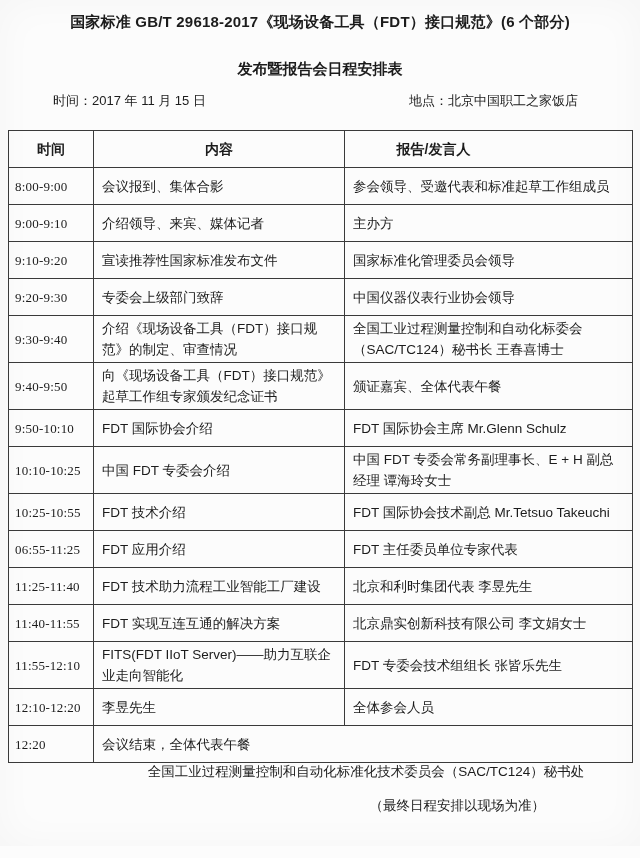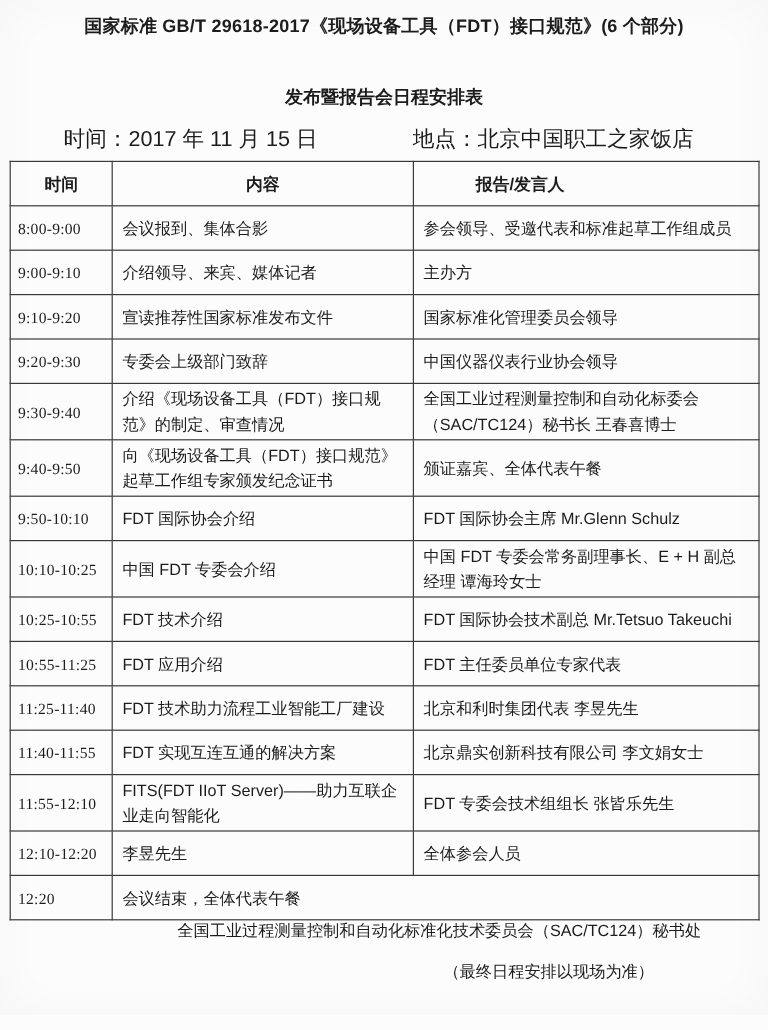--- a/index.html
+++ b/index.html
@@ -23,36 +23,36 @@
     box-shadow:inset 0 0 40px rgba(0,0,0,0.03);
   }
   .doc-title{
     padding-top:13px;
     text-align:center;
     font-size:15px;
     font-weight:bold;
     letter-spacing:0.2px;
   }
   .doc-subtitle{
-    margin-top:40px;
+    margin-top:28px;
     text-align:center;
     font-size:15px;
     font-weight:bold;
   }
   .info-row{
     margin-top:13px;
     padding-left:53px;
     padding-right:62px;
     display:flex;
     justify-content:space-between;
-    font-size:18px;
+    font-size:13px;
   }
   table.schedule{
     margin-left:8px;
-    margin-top:6px;
+    margin-top:20px;
     width:624px;
     border-collapse:collapse;
     table-layout:fixed;
   }
   col.c1{ width:85px; }
   col.c2{ width:251px; }
   col.c3{ width:288px; }
   th,td{
     border:1px solid var(--border);
     vertical-align:middle;
@@ -154,21 +154,21 @@
         <td class="time">10:10-10:25</td>
         <td>中国 FDT 专委会介绍</td>
         <td>中国 FDT 专委会常务副理事长、E + H 副总经理 谭海玲女士</td>
       </tr>
       <tr>
         <td class="time">10:25-10:55</td>
         <td>FDT 技术介绍</td>
         <td>FDT 国际协会技术副总  Mr.Tetsuo Takeuchi</td>
       </tr>
       <tr>
-        <td class="time">10:55-11:25</td>
+        <td class="time">06:55-11:25</td>
         <td>FDT 应用介绍</td>
         <td>FDT 主任委员单位专家代表</td>
       </tr>
       <tr>
         <td class="time">11:25-11:40</td>
         <td>FDT 技术助力流程工业智能工厂建设</td>
         <td>北京和利时集团代表  李昱先生</td>
       </tr>
       <tr>
         <td class="time">11:40-11:55</td>

